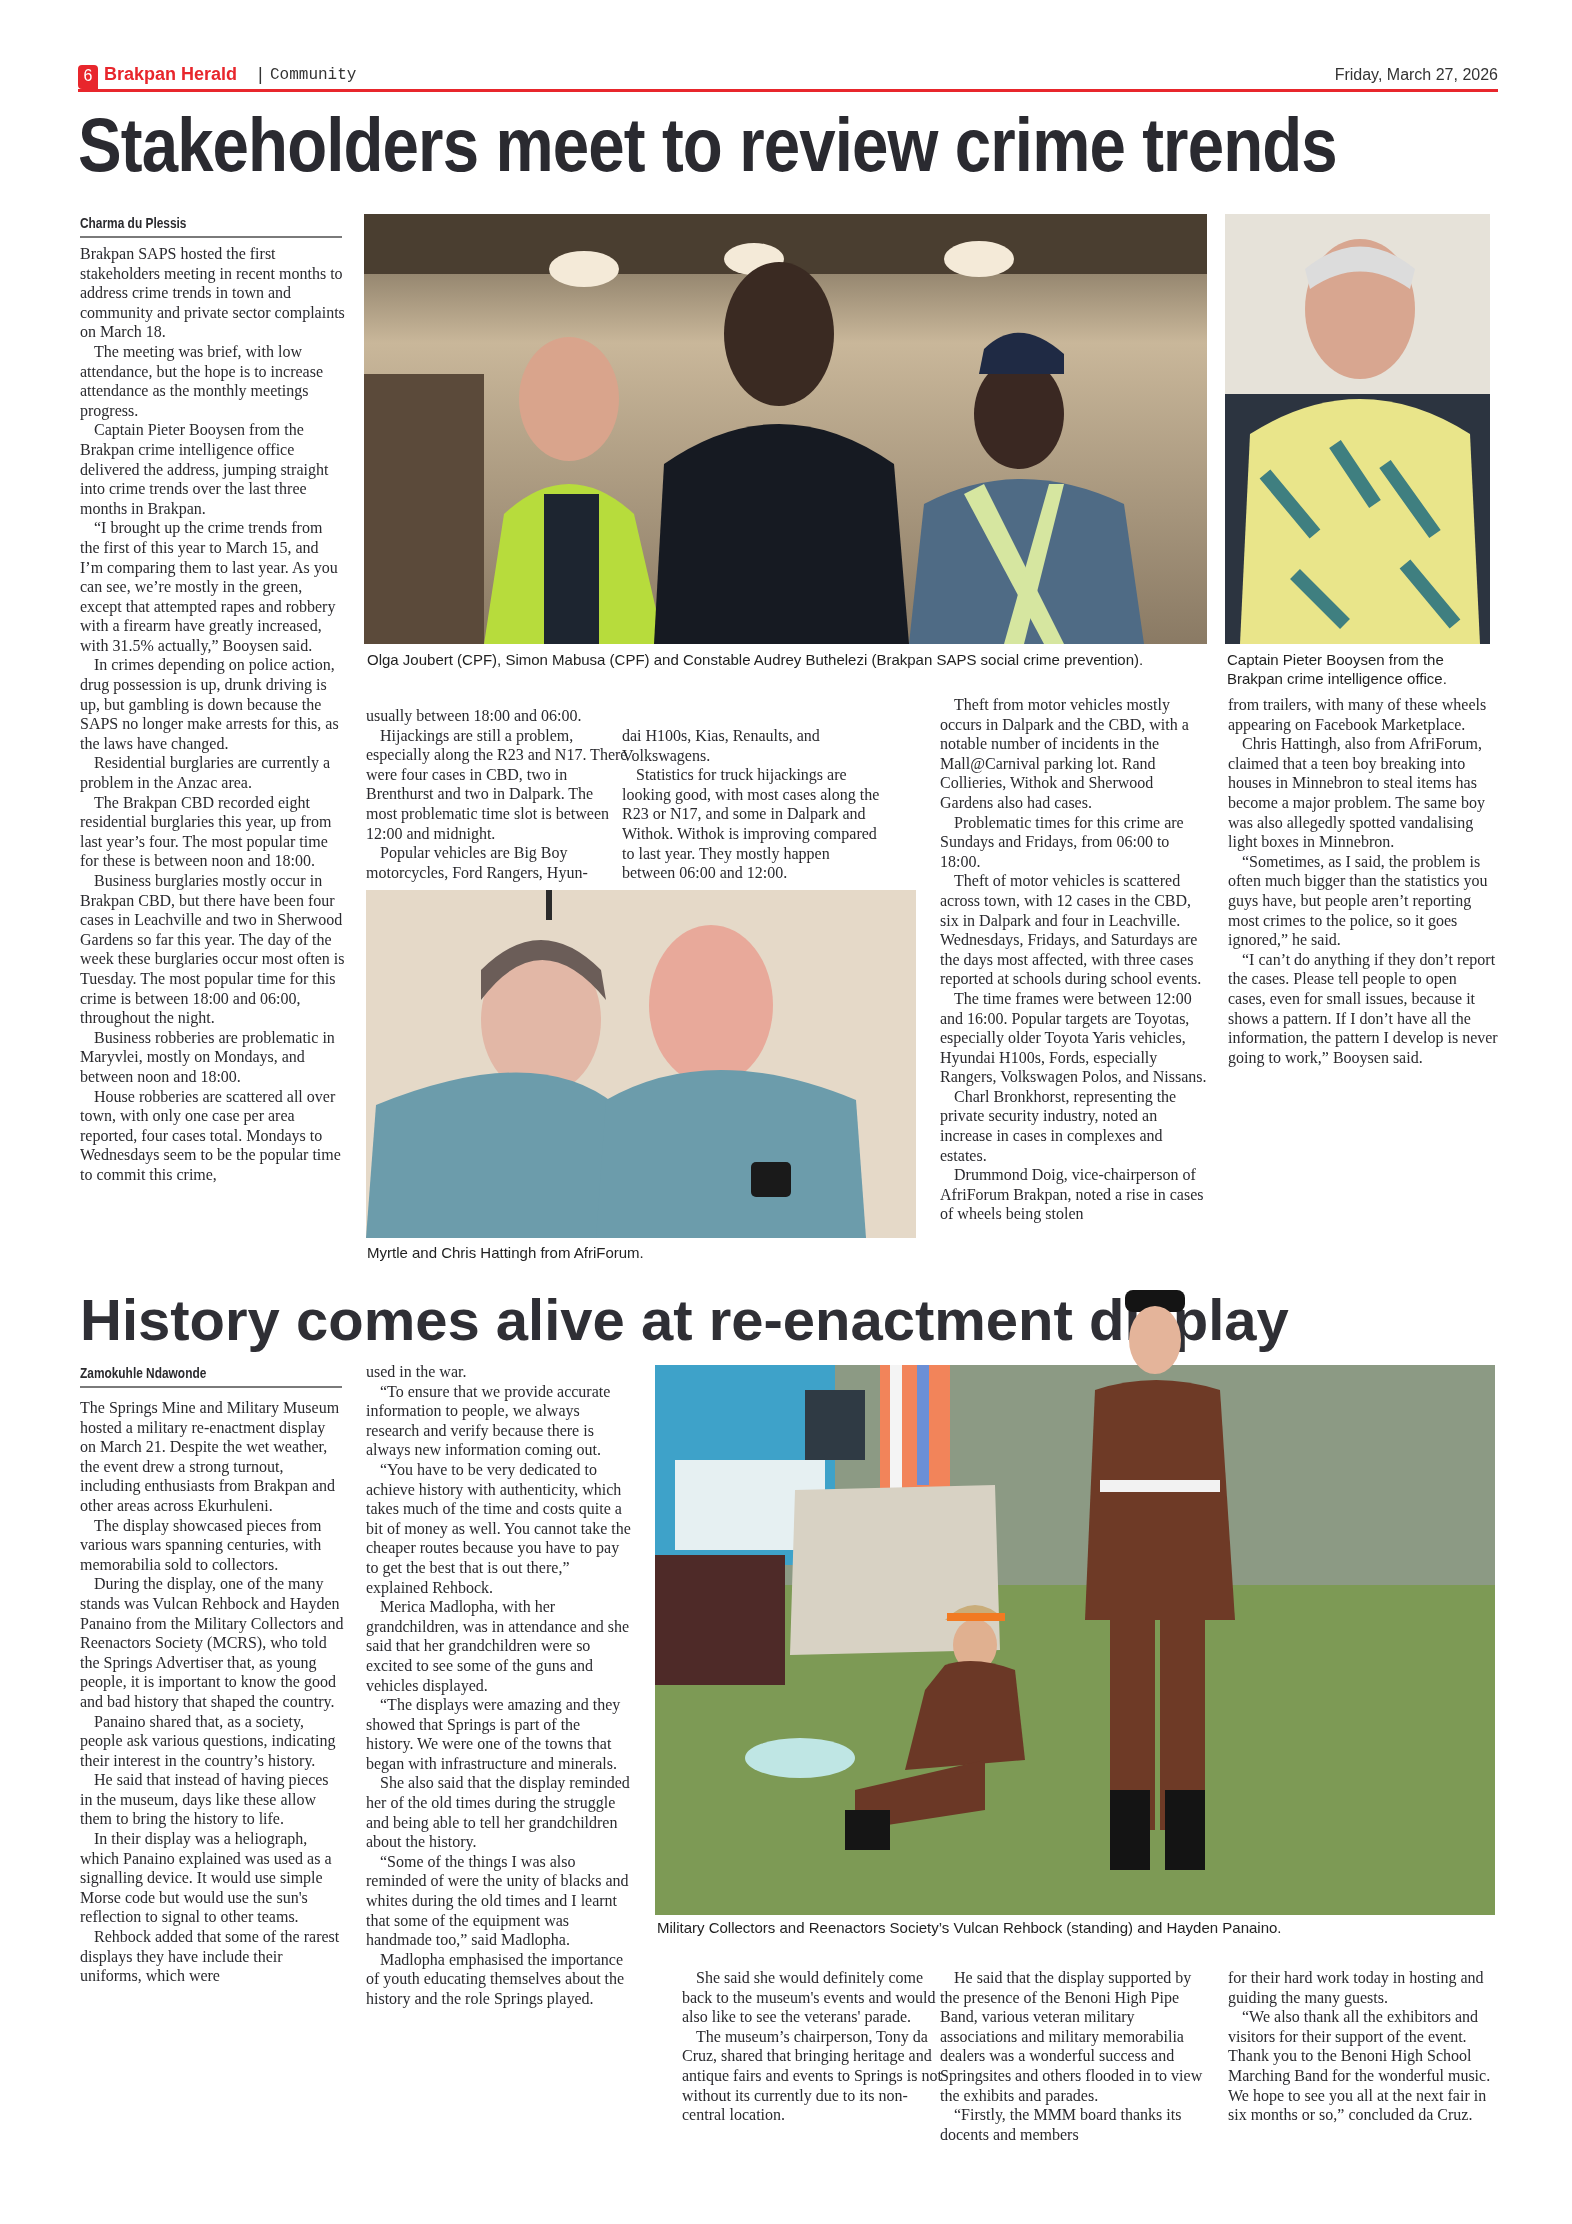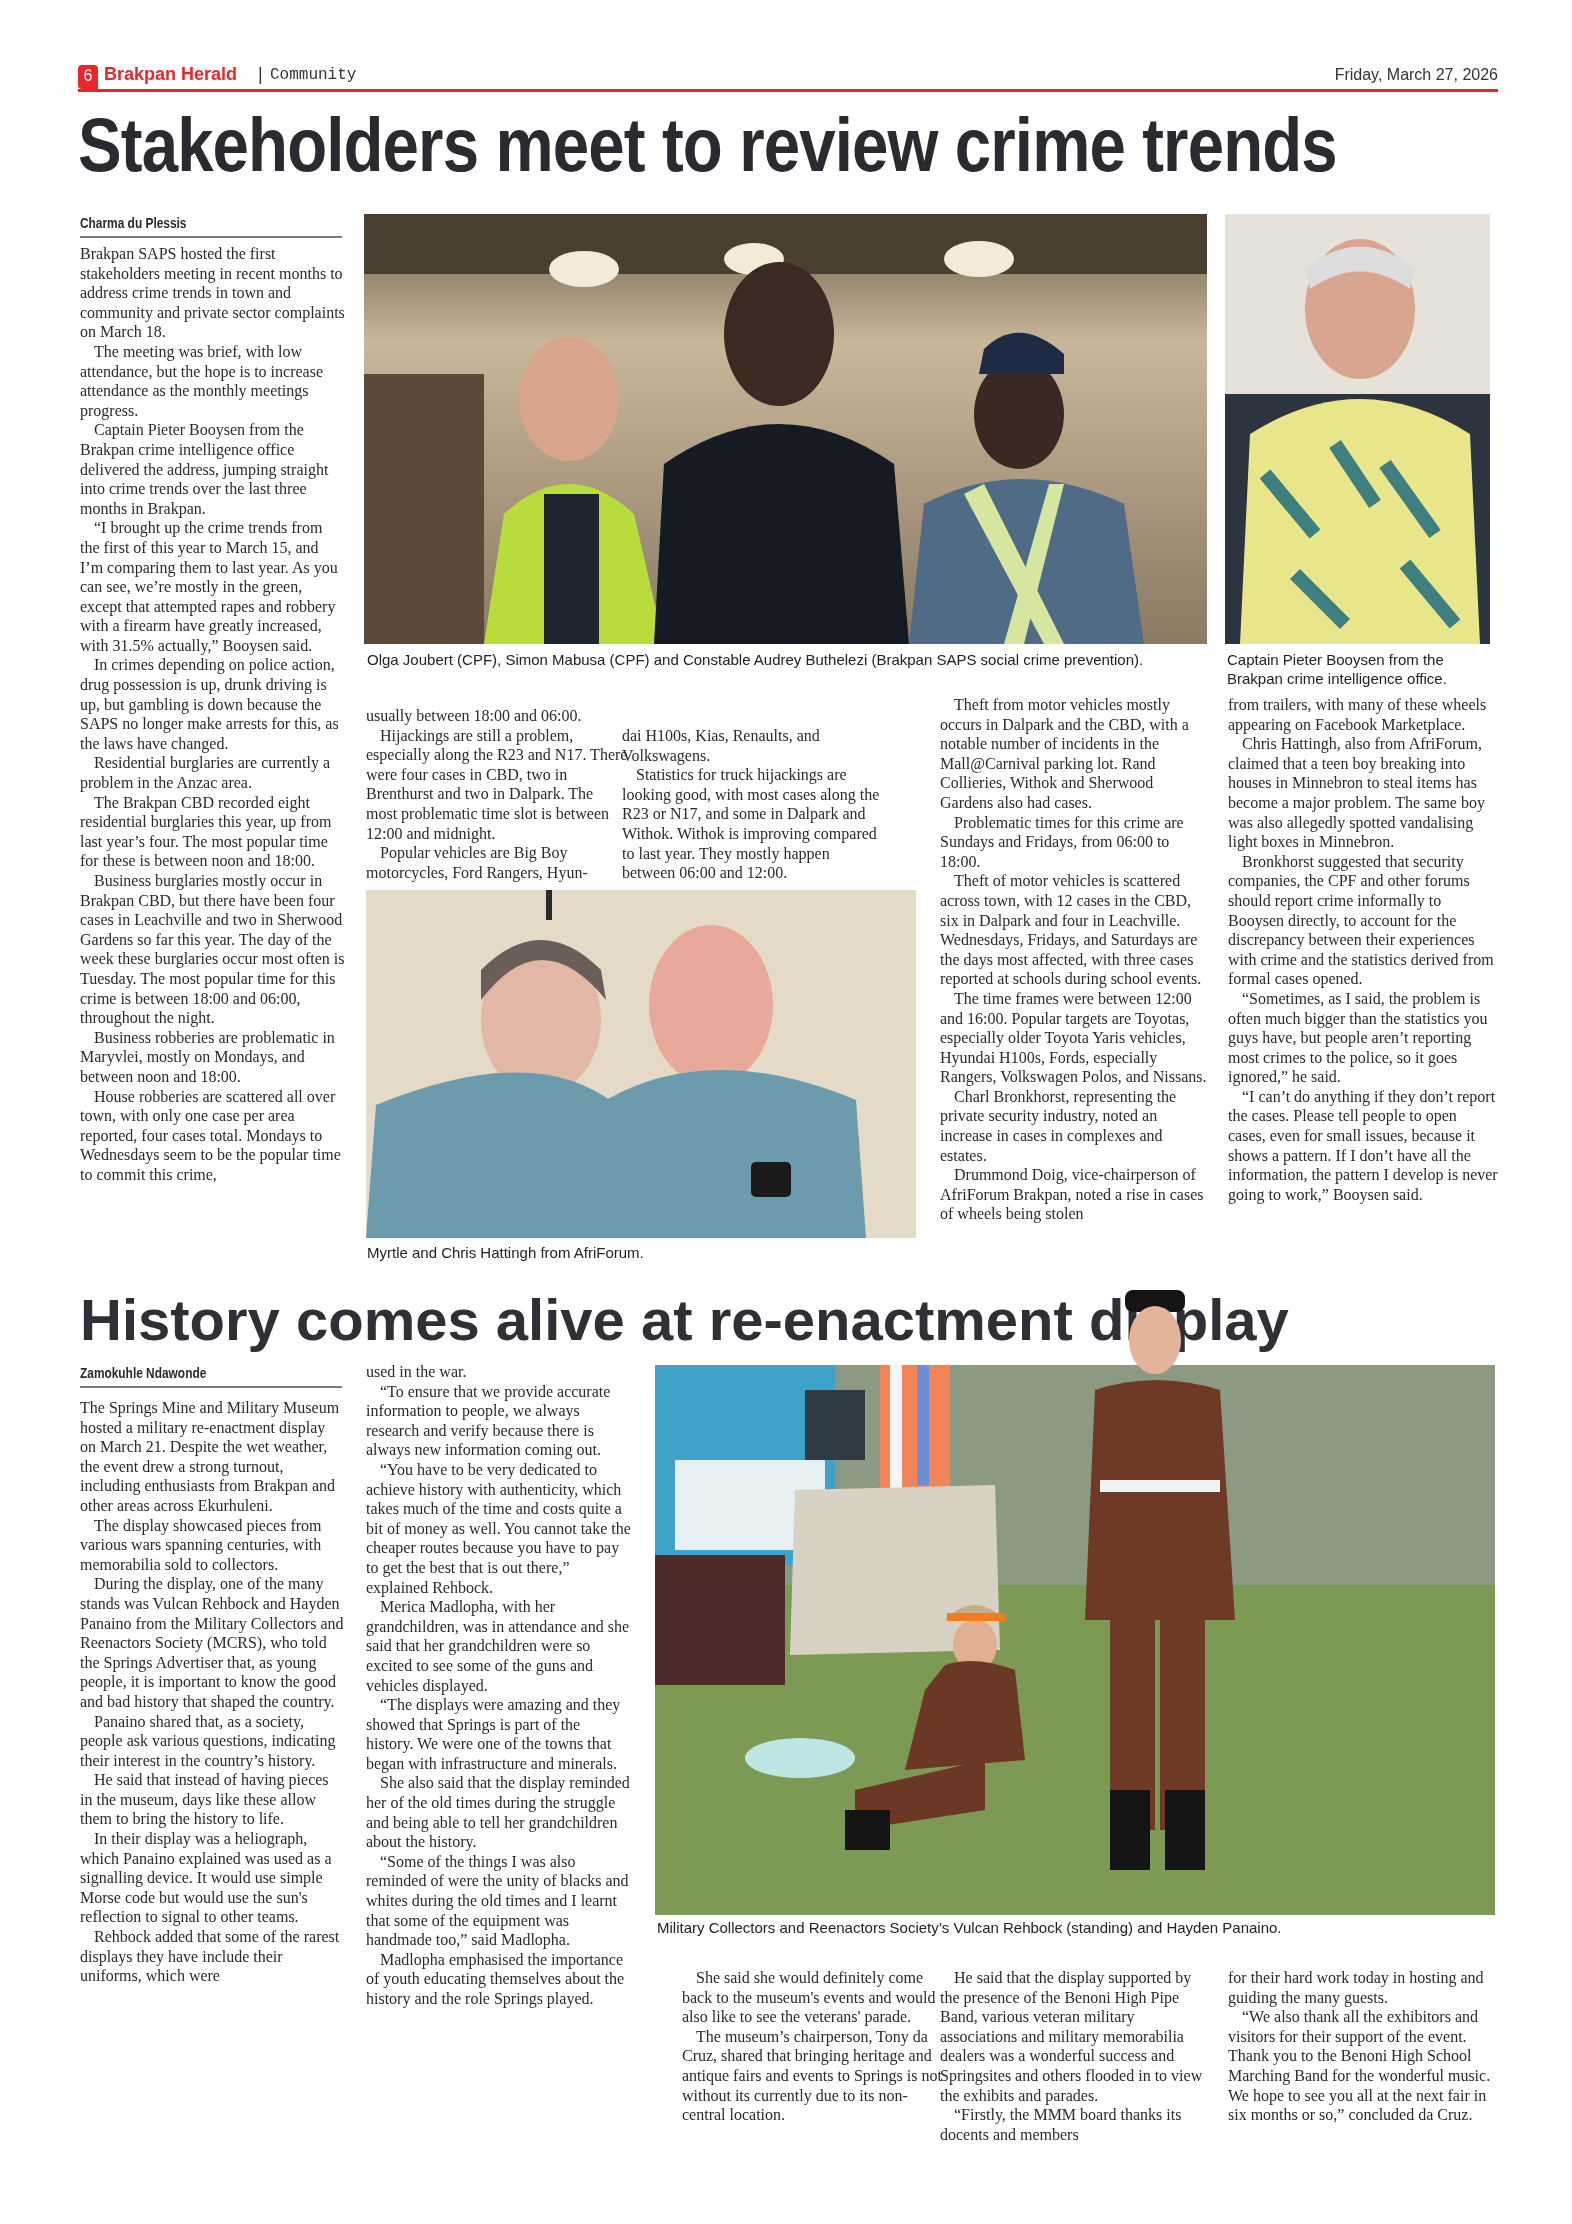--- a/index.html
+++ b/index.html
@@ -134,21 +134,20 @@
   <p>Problematic times for this crime are Sundays and Fridays, from 06:00 to 18:00.</p>
   <p>Theft of motor vehicles is scattered across town, with 12 cases in the CBD, six in Dalpark and four in Leachville. Wednesdays, Fridays, and Saturdays are the days most affected, with three cases reported at schools during school events.</p>
   <p>The time frames were between 12:00 and 16:00. Popular targets are Toyotas, especially older Toyota Yaris vehicles, Hyundai H100s, Fords, especially Rangers, Volkswagen Polos, and Nissans.</p>
   <p>Charl Bronkhorst, representing the private security industry, noted an increase in cases in complexes and estates.</p>
   <p>Drummond Doig, vice-chairperson of AfriForum Brakpan, noted a rise in cases of wheels being stolen</p>
 </div>
 
 <div class="abs col" style="left:1228px; top:695px; width:270px;">
   <p class="noindent">from trailers, with many of these wheels appearing on Facebook Marketplace.</p>
   <p>Chris Hattingh, also from AfriForum, claimed that a teen boy breaking into houses in Minnebron to steal items has become a major problem. The same boy was also allegedly spotted vandalising light boxes in Minnebron.</p>
-  <p>Bronkhorst suggested that security companies, the CPF and other forums should report crime informally to Booysen directly, to account for the discrepancy between their experiences with crime and the statistics derived from formal cases opened.</p>
   <p>“Sometimes, as I said, the problem is often much bigger than the statistics you guys have, but people aren’t reporting most crimes to the police, so it goes ignored,” he said.</p>
   <p>“I can’t do anything if they don’t report the cases. Please tell people to open cases, even for small issues, because it shows a pattern. If I don’t have all the information, the pattern I develop is never going to work,” Booysen said.</p>
 </div>
 
 <h2 class="abs headline2" style="margin:0">History comes alive at re-enactment display</h2>
 
 <div class="abs byline" style="left:80px; top:1365px;">Zamokuhle Ndawonde</div>
 <div class="abs byline-rule" style="left:80px; top:1386px; width:262px;"></div>
 
 <div class="abs col" style="left:80px; top:1398px; width:265px;">

